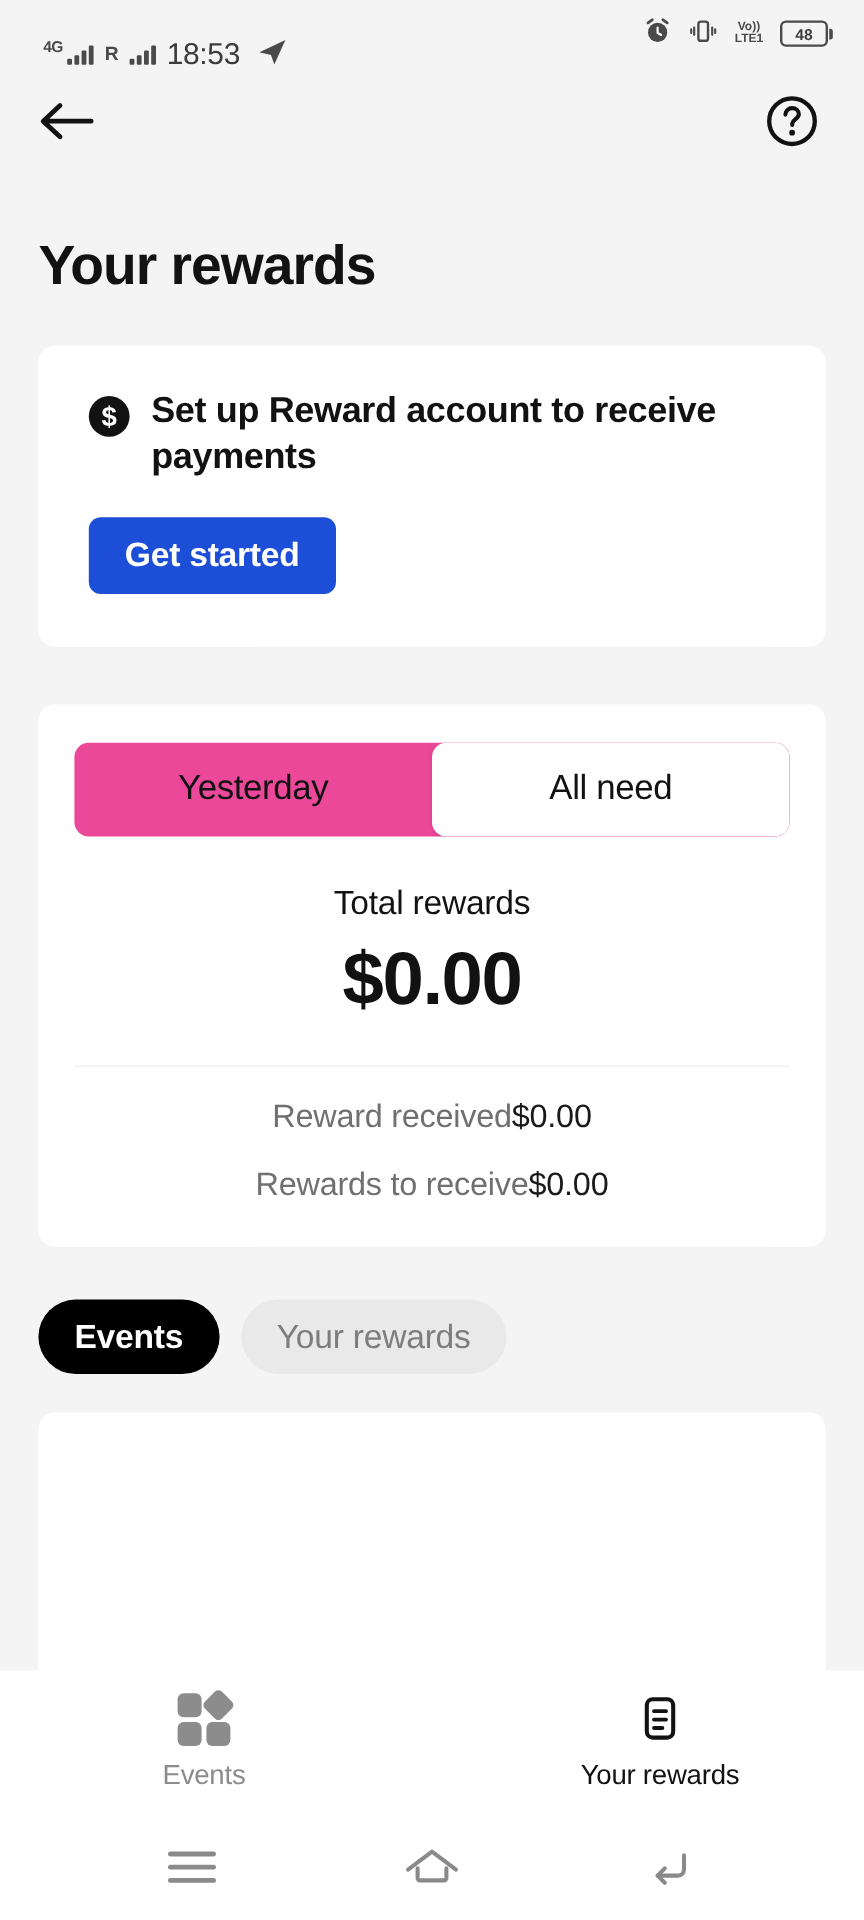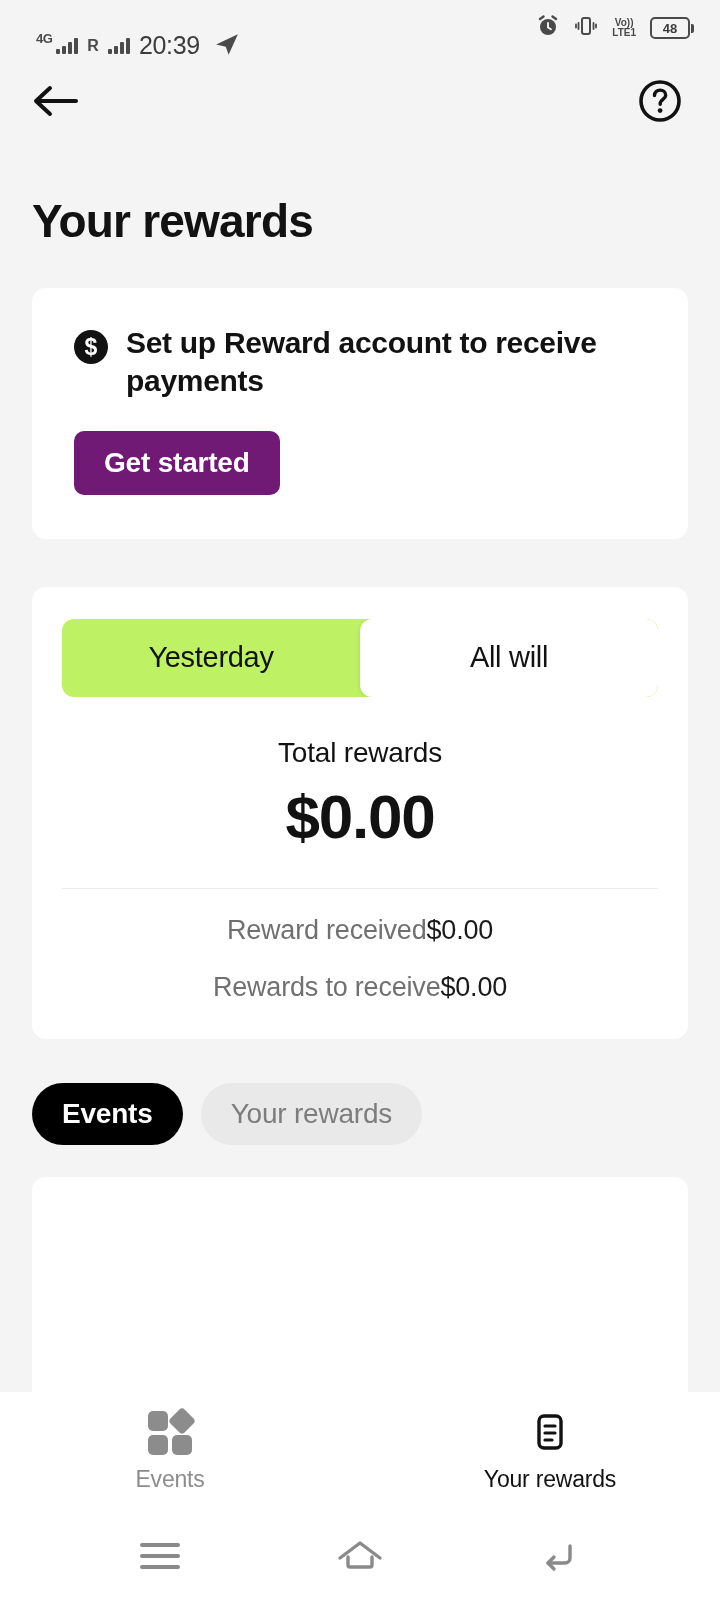--- a/index.html
+++ b/index.html
@@ -84,30 +84,30 @@
   .bc-title {
     font-size: 30px; font-weight: bold; color: #121212;
     line-height: 1.28; letter-spacing: -0.3px;
   }
   .bc-desc {
     margin-top: 14px; font-size: 27px; color: #8a8a8a;
     line-height: 1.33; letter-spacing: -0.2px;
   }
   .get-started {
     margin-top: 30px; display: inline-block;
-    background: #701a75; color: #ffffff;
+    background: #1d4ed8; color: #ffffff;
     font-size: 28px; font-weight: bold;
     padding: 16px 30px; border-radius: 10px;
     border: none; font-family: inherit; letter-spacing: -0.2px;
   }
 
   
   .rewards-card { margin-top: 48px; padding: 32px 30px 36px; }
   .segmented {
-    display: flex; background: #bef264; border-radius: 12px;
+    display: flex; background: #ec4899; border-radius: 12px;
     padding: 0; height: 78px; overflow: hidden;
   }
   .seg {
     flex: 1; display: flex; align-items: center; justify-content: center;
     font-size: 29px; color: #121212; letter-spacing: -0.3px;
     border-radius: 12px; background: transparent;
     border: none; font-family: inherit;
   }
   .seg.active {
     background: #ffffff; font-weight: normal;
@@ -195,21 +195,21 @@
             <i></i>
           </span>
       </div>
       <span class="roam">R</span>
       <span class="bars">
           <i></i>
           <i></i>
           <i></i>
           <i></i>
         </span>
-      <span class="clock">20:39</span>
+      <span class="clock">18:53</span>
       <span class="send-icon">
         <svg width="26" height="26" viewBox="0 0 24 24">
             <path d="M2 12.5 22 3 13.5 22l-2.6-7.4L2 12.5z" fill="#4a4a4a"></path>
           </svg>
       </span>
     </div>
     <div class="sb-right">
       <span>
         <svg width="24" height="24" viewBox="0 0 24 24">
           <circle cx="12" cy="13" r="8" fill="#4a4a4a"></circle>
@@ -257,21 +257,21 @@
     <div class="bc-title-row">
       <div class="dollar-icon">$</div>
       <div class="bc-title">Set up Reward account to receive payments</div>
     </div>
     <button class="get-started">Get started</button>
   </div>
 
   <div class="card rewards-card">
     <div class="segmented">
       <button class="seg">Yesterday</button>
-      <button class="seg active">All will</button>
+      <button class="seg active">All need</button>
     </div>
     <div class="total-label">Total rewards</div>
     <div class="total-amount">$0.00</div>
     <div class="divider"></div>
     <div class="stat-row">
       <span class="stat-label">Reward received</span>
       <span class="stat-value">$0.00</span>
     </div>
     <div class="stat-row">
       <span class="stat-label">Rewards to receive</span>

